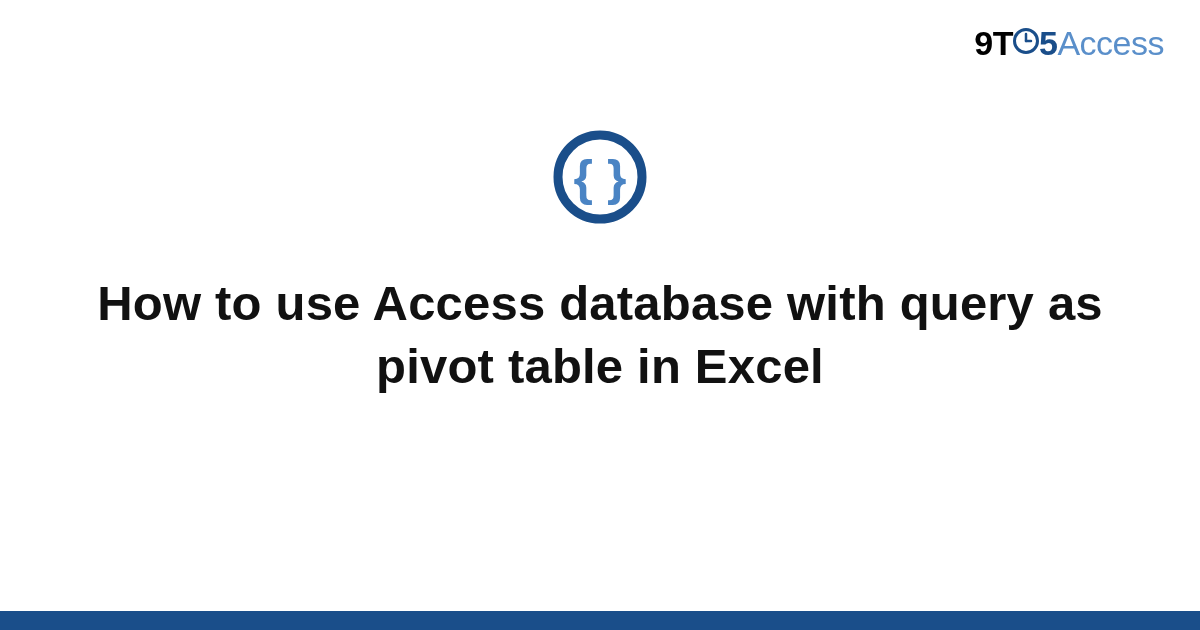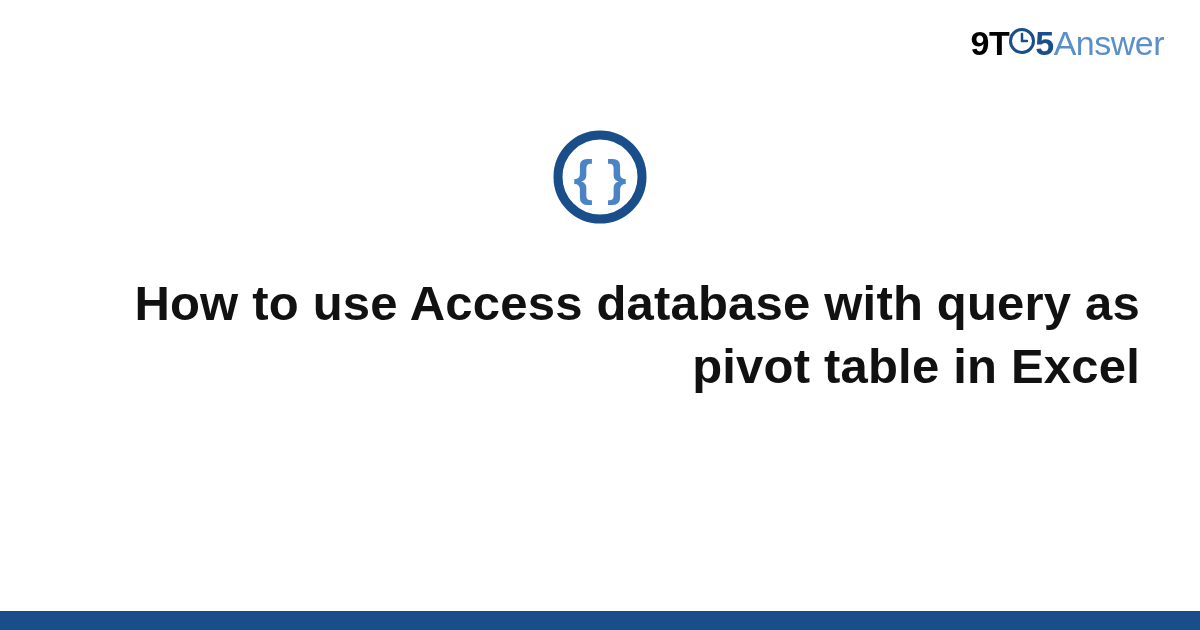--- a/index.html
+++ b/index.html
@@ -47,21 +47,21 @@
       transform: translateX(-50%);
       width: 98px;
       height: 98px;
     }
     .title {
       position: absolute;
       top: 272px;
       left: 50%;
       transform: translateX(-50%);
       width: 1080px;
-      text-align: right;
+      text-align: center;
       font-size: 49px;
       font-weight: 700;
       color: #111111;
       line-height: 1.28;
       letter-spacing: 0.2px;
     }
     .bottom-bar {
       position: absolute;
       bottom: 0;
       left: 0;
@@ -71,21 +71,21 @@
     }
   </style>
 </head>
 <body>
 
 <div class="logo">
   <span class="part-9t">9T</span><span class="clock-icon"><svg width="28" height="28" viewBox="0 0 28 28">
     <circle cx="14" cy="14" r="11.5" fill="none" stroke="#1a4e8a" stroke-width="3"></circle>
     <line x1="14" y1="14" x2="14" y2="7" stroke="#1a4e8a" stroke-width="2.5" stroke-linecap="round"></line>
     <line x1="14" y1="14" x2="19" y2="14" stroke="#1a4e8a" stroke-width="2.5" stroke-linecap="round"></line>
-  </svg></span><span class="part-5">5</span><span class="part-answer">Answer</span>
+  </svg></span><span class="part-5">5</span><span class="part-answer">Access</span>
 </div>
 
 <div class="center-icon">
   <svg width="98" height="98" viewBox="0 0 98 98">
     <circle cx="49" cy="49" r="42" fill="none" stroke="#1a4e8a" stroke-width="9"></circle>
     <text x="49" y="67" text-anchor="middle" font-family="Arial, sans-serif" font-size="50" font-weight="700" fill="#4a84c4">{ }</text>
   </svg>
 </div>
 
 <h1 class="title">How to use Access database with query as pivot table in Excel</h1>

